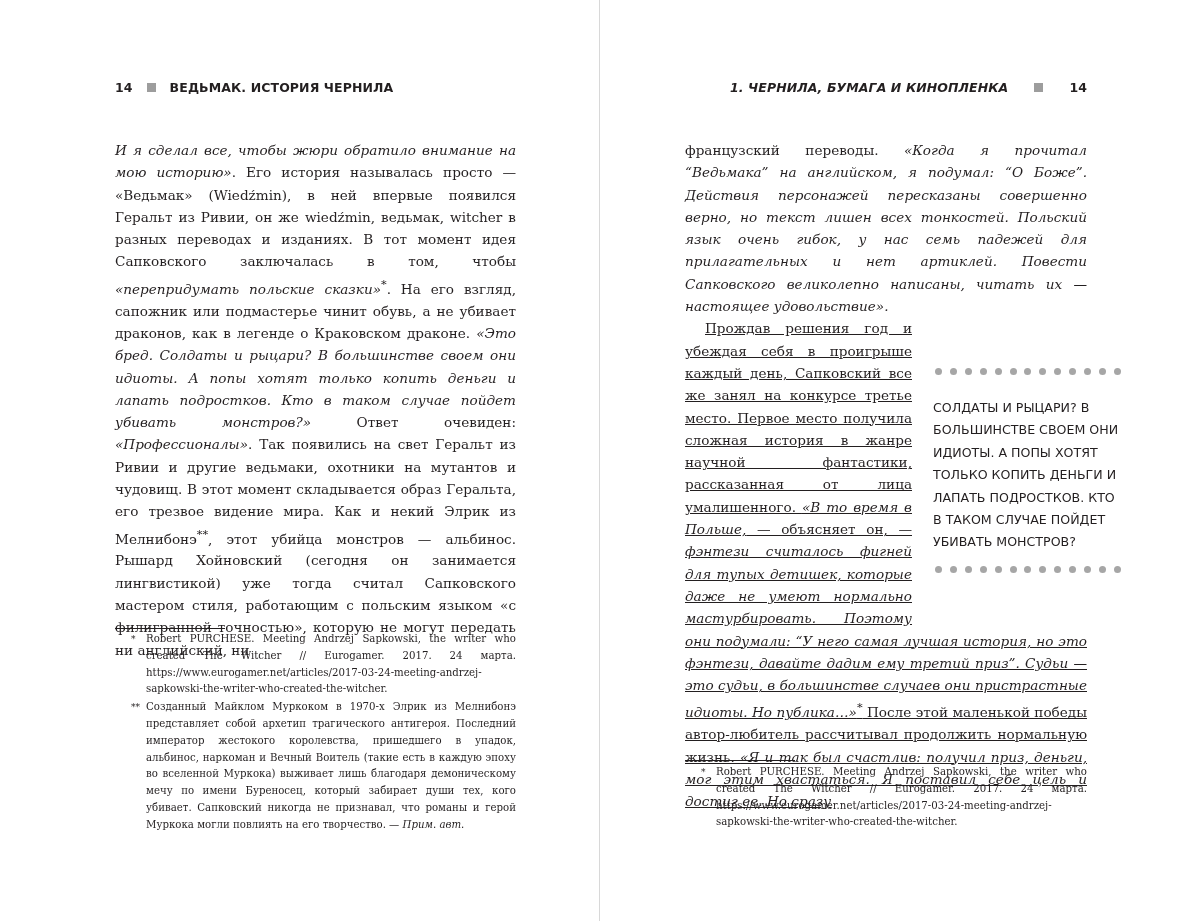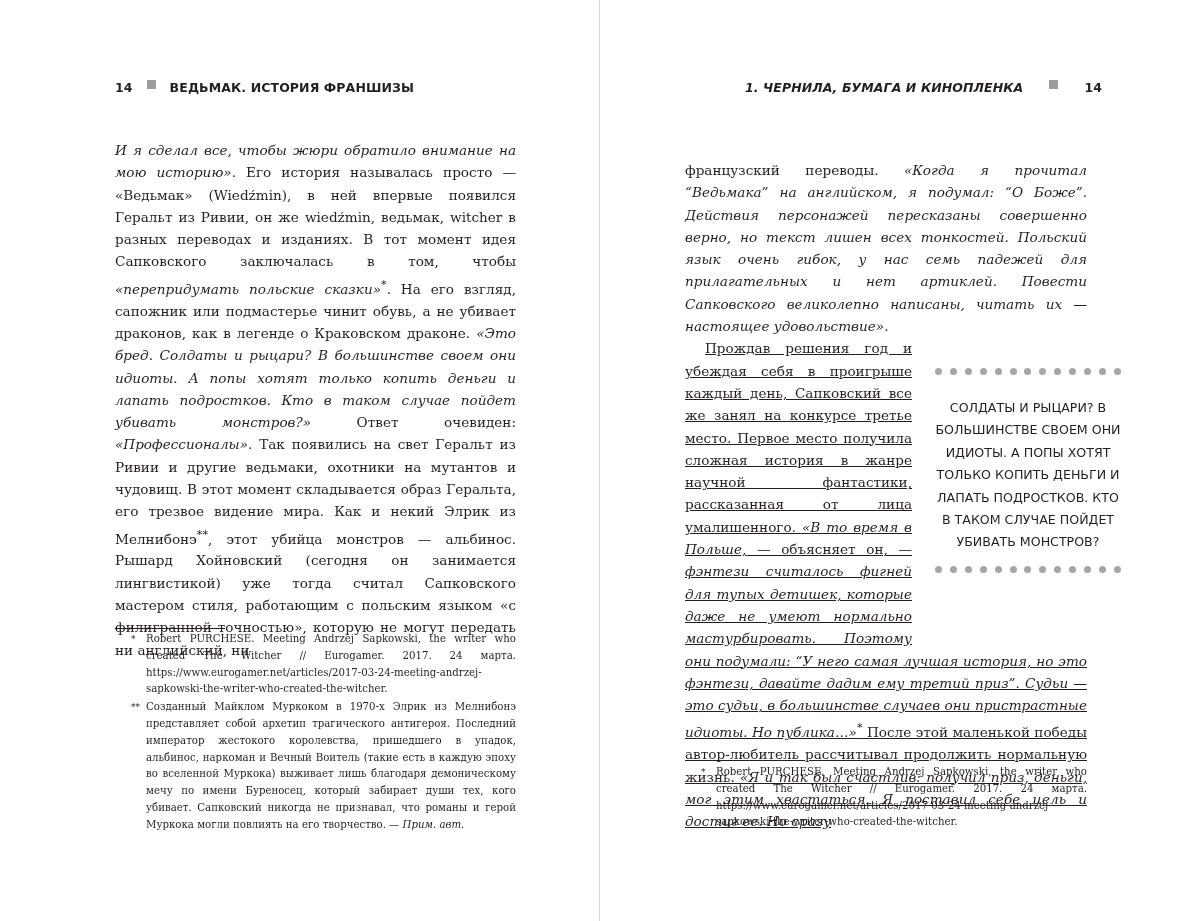--- a/index.html
+++ b/index.html
@@ -3,59 +3,59 @@
 <meta charset="utf-8">
 <style>
   html, body { margin: 0; padding: 0; background: #ffffff; }
   body { width: 1201px; height: 921px; position: relative; overflow: hidden; color: #231f20; }
   .spread { position: absolute; left: 0; top: 0; width: 1201px; height: 921px; }
   .gutter { position: absolute; left: 599px; top: 0; width: 1px; height: 921px; background: #d8d8d8; }
   .page { position: absolute; top: 0; height: 921px; }
   .page.left { left: 0; width: 599px; }
   .page.right { left: 600px; width: 601px; }
 
-  .running-head { position: absolute; top: 80px; font-family: "DejaVu Sans", sans-serif; font-weight: bold; font-size: 12.5px; letter-spacing: 0.1px; color: #231f20; display: flex; white-space: nowrap; }
+  .running-head { position: absolute; top: 80px; font-family: "DejaVu Sans", sans-serif; font-weight: bold; font-size: 12.5px; letter-spacing: 0.1px; color: #231f20; display: flex; align-items: center; white-space: nowrap; }
   .left .running-head { left: 115px; }
-  .right .running-head { right: 99px; gap: 12px; }
+  .right .running-head { right: 114px; gap: 12px; }
   .running-head .sq { display: inline-block; width: 9px; height: 9px; background: #9d9d9d; margin: 0 14px; }
   .right .running-head .title { font-style: italic; }
 
   .body-text { position: absolute; font-family: "DejaVu Serif", serif; font-size: 13.6px; line-height: 22.3px; text-align: justify; color: #231f20; }
   .left .body-text { left: 115px; top: 139px; width: 401px; }
-  .right .body-text { left: 85px; top: 139px; width: 402px; margin-top: 20px; }
+  .right .body-text { left: 85px; top: 139px; width: 402px; }
   .body-text p { margin: 0; }
   .body-text i { font-style: italic; }
   .indent { text-indent: 20px; text-decoration: underline; }
   .float-space { float: right; width: 175px; height: 290px; }
 
   .footnote-rule { position: absolute; height: 1px; background: #231f20; width: 110px; }
   .left .footnote-rule { left: 115px; top: 628px; }
   .right .footnote-rule { left: 85px; top: 760px; }
   .footnotes { position: absolute; font-family: "DejaVu Serif", serif; font-size: 10.2px; line-height: 16.8px; text-align: justify; color: #231f20; }
   .left .footnotes { left: 131px; top: 631px; width: 385px; }
   .right .footnotes { left: 101px; top: 764px; width: 386px; }
   .fn { position: relative; padding-left: 15px; margin: 0 0 1px 0; }
   .fn .mark { position: absolute; left: 0; top: 0; font-size: 9px; }
 
-  .pullquote { position: absolute; left: 333px; top: 368px; width: 190px; text-align: center; }
+  .pullquote { position: absolute; left: 333px; top: 368px; width: 190px; text-align: left; }
   .dots { display: flex; justify-content: space-between; padding: 0 2px; }
   .dots span { width: 7px; height: 7px; border-radius: 50%; background: #a6a6a6; display: block; }
   .pq-text { font-family: "DejaVu Sans", sans-serif; font-size: 12.6px; line-height: 22.4px; color: #231f20; margin: 22px 0 12px 0; }
 </style>
 </head>
 <body>
 
 <div class="spread">
   <div class="gutter"></div>
 
   <div class="page left">
     <div class="running-head">
       <span>14</span>
       <span class="sq"></span>
-      <span class="title">ВЕДЬМАК. ИСТОРИЯ ФРАНШИЗЫ</span>
+      <span class="title">ВЕДЬМАК. ИСТОРИЯ ЧЕРНИЛА</span>
     </div>
 
     <div class="body-text">
       <p><i>И я сделал все, чтобы жюри обратило внимание на мою историю»</i><span>. Его история называлась просто — «Ведьмак» (Wiedźmin), в ней впервые появился Геральт из Ривии, он же wiedźmin, ведьмак, witcher в разных переводах и изданиях. В тот момент идея Сапковского заключалась в том, чтобы </span><i>«перепридумать польские сказки»</i><sup>*</sup><span>. На его взгляд, сапожник или подмастерье чинит обувь, а не убивает драконов, как в легенде о Краковском драконе. </span><i>«Это бред. Солдаты и рыцари? В большинстве своем они идиоты. А попы хотят только копить деньги и лапать подростков. Кто в таком случае пойдет убивать монстров?»</i><span> Ответ очевиден: </span><i>«Профессионалы»</i><span>. Так появились на свет Геральт из Ривии и другие ведьмаки, охотники на мутантов и чудовищ. В этот момент складывается образ Геральта, его трезвое видение мира. Как и некий Элрик из Мелнибонэ</span><sup>**</sup><span>, этот убийца монстров — альбинос. Рышард Хойновский (сегодня он занимается лингвистикой) уже тогда считал Сапковского мастером стиля, работающим с польским языком «с филигранной точностью», которую не могут передать ни английский, ни</span></p>
     </div>
 
     <div class="footnote-rule"></div>
     <div class="footnotes">
       <p class="fn"><span class="mark">*</span><span>Robert PURCHESE. Meeting Andrzej Sapkowski, the writer who created The Witcher // Eurogamer. 2017. 24 марта. https://www.eurogamer.net/articles/2017-03-24-meeting-andrzej-sapkowski-the-writer-who-created-the-witcher.</span></p>
       <p class="fn"><span class="mark">**</span><span>Созданный Майклом Муркоком в 1970-х Элрик из Мелнибонэ представляет собой архетип трагического антигероя. Последний император жестокого королевства, пришедшего в упадок, альбинос, наркоман и Вечный Воитель (такие есть в каждую эпоху во вселенной Муркока) выживает лишь благодаря демоническому мечу по имени Буреносец, который забирает души тех, кого убивает. Сапковский никогда не признавал, что романы и герой Муркока могли повлиять на его творчество. — </span><i>Прим. авт.</i></p>

